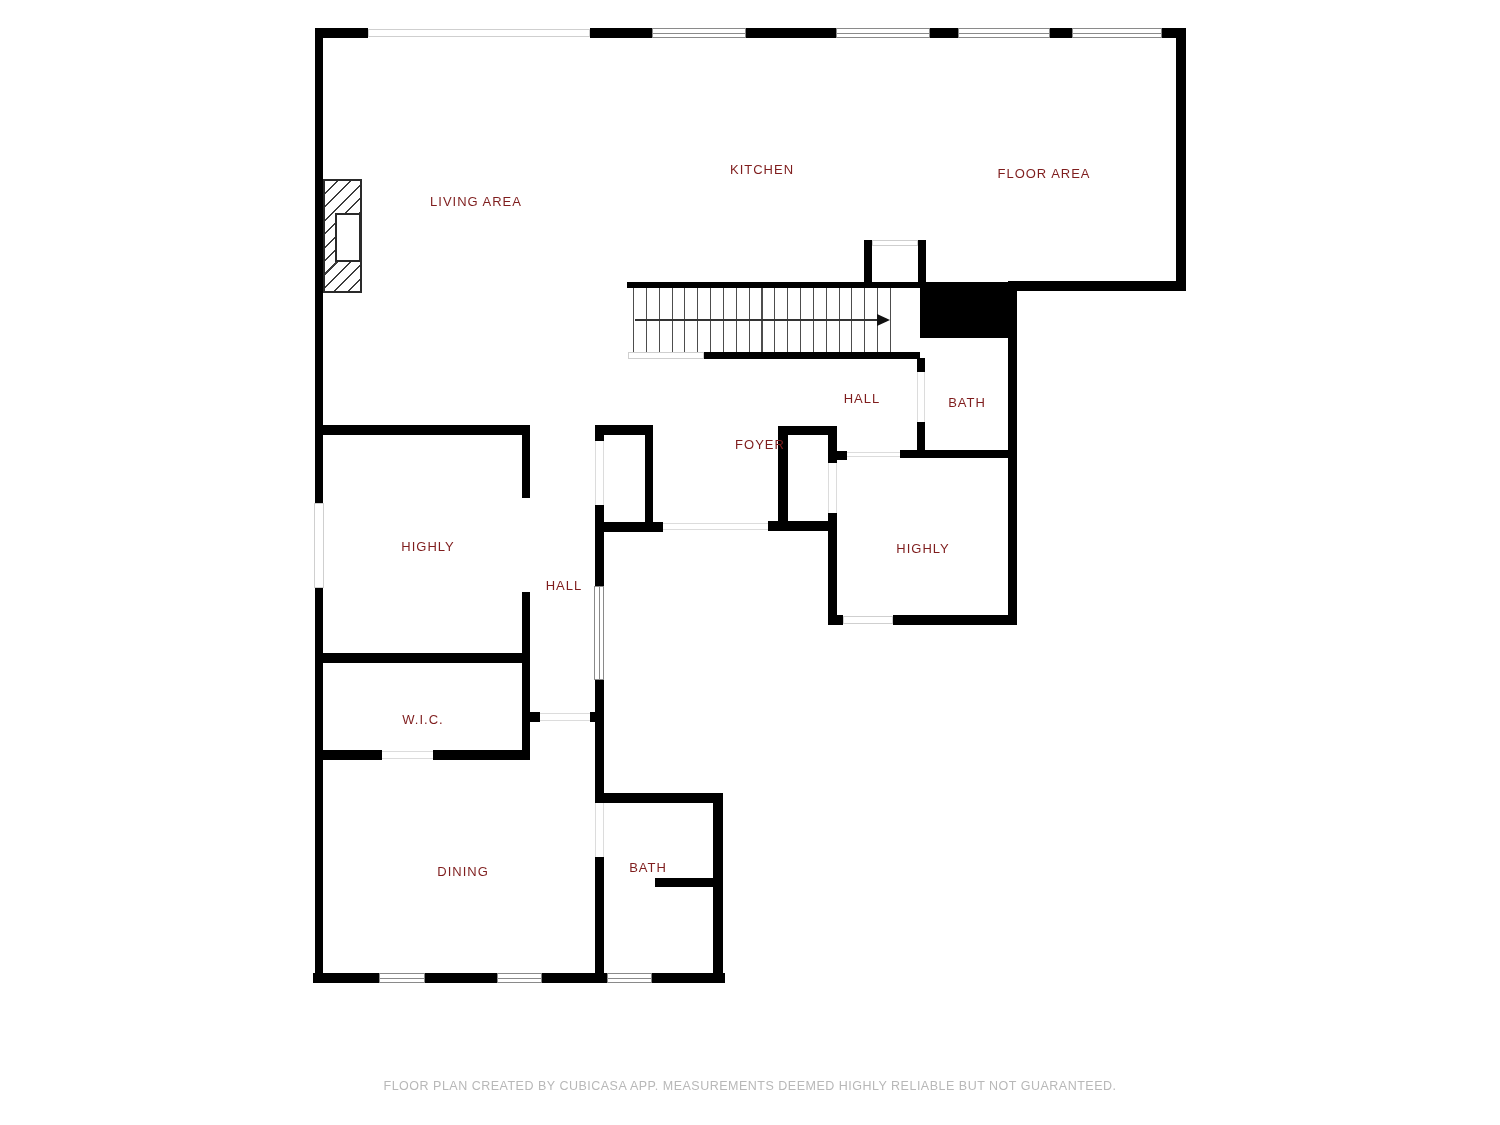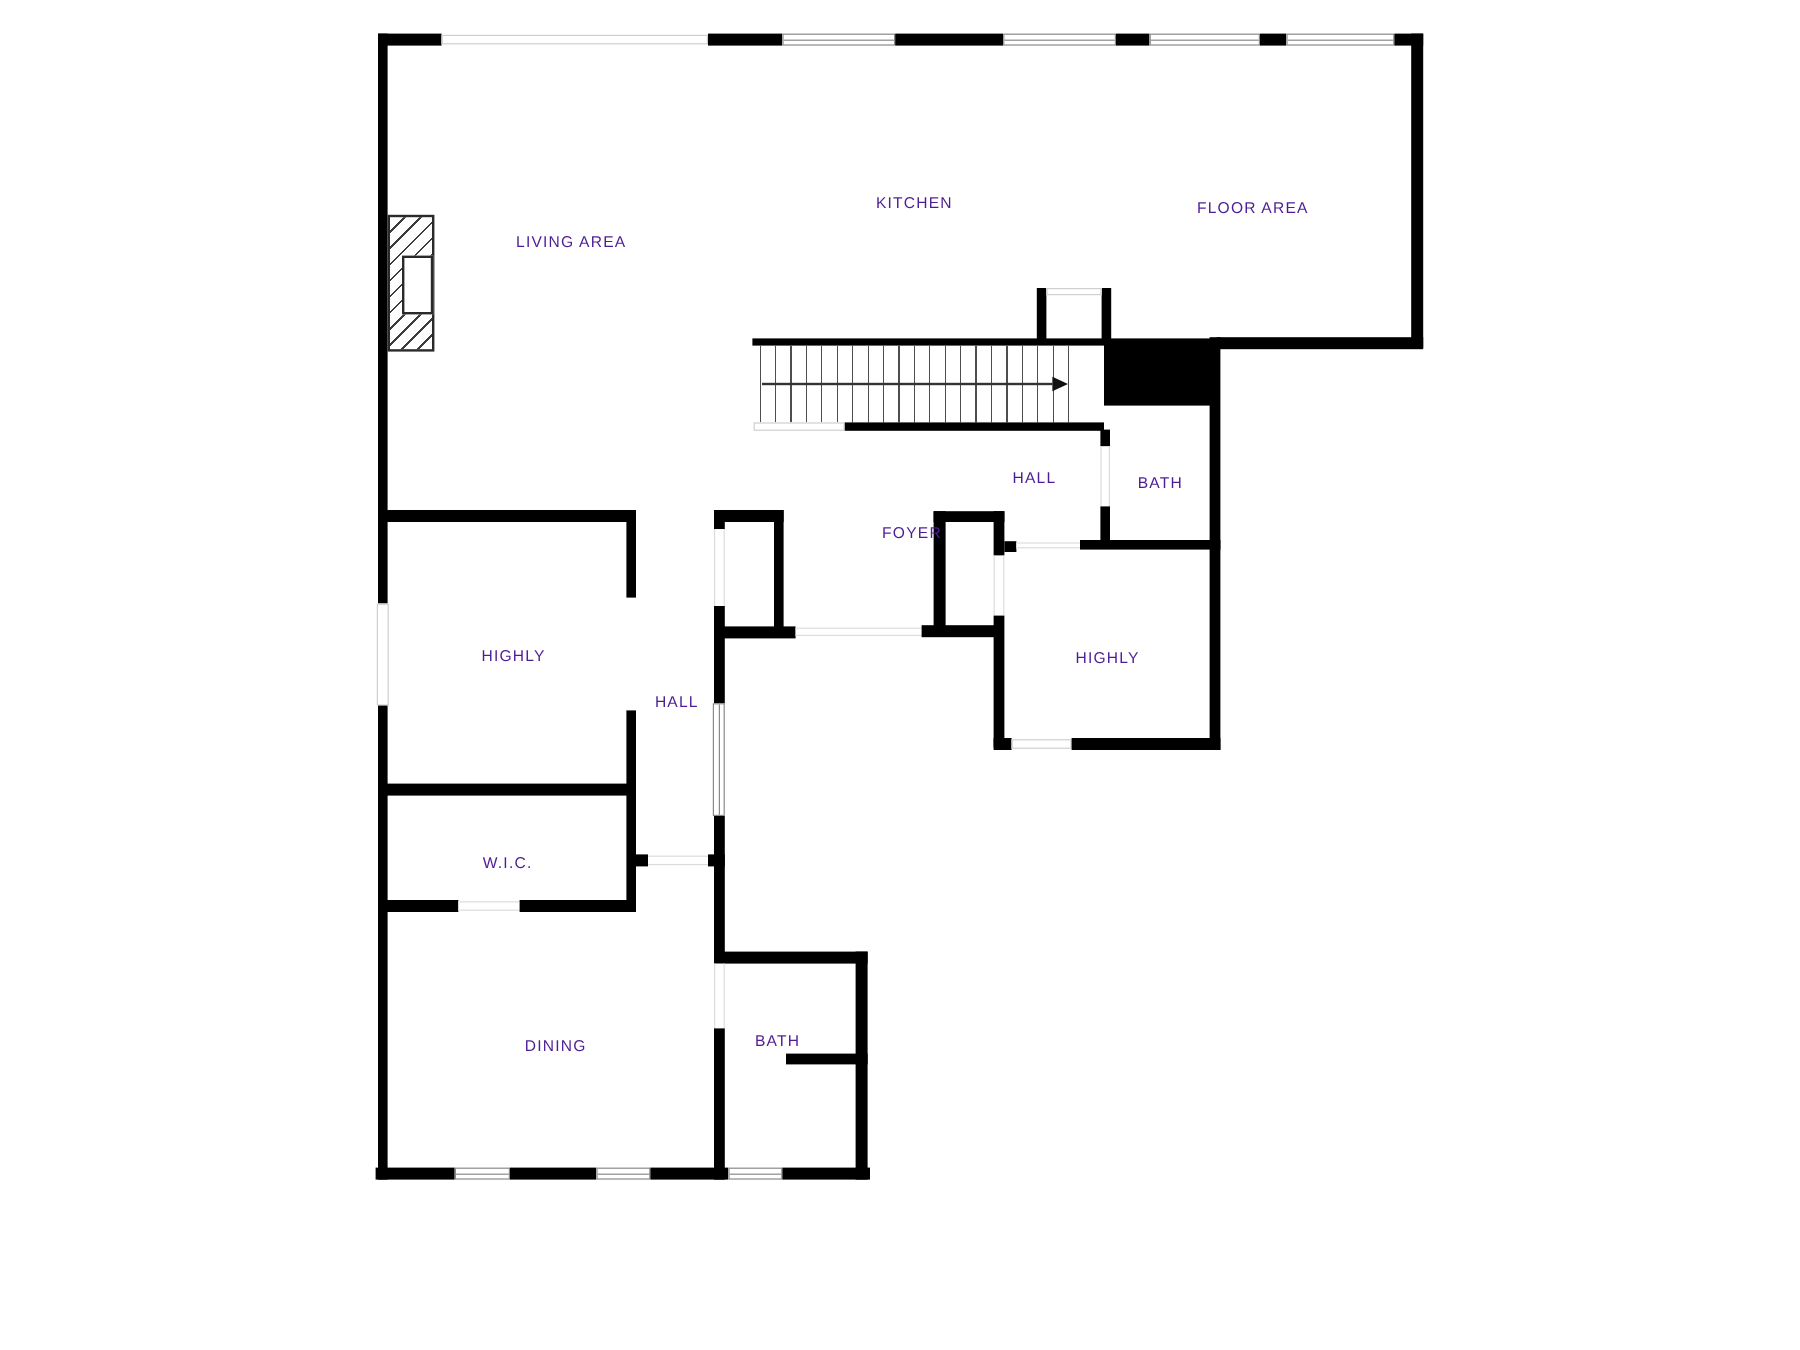--- a/index.html
+++ b/index.html
@@ -9,21 +9,21 @@
   }
   .w{position:absolute;background:#000;}
   .win{position:absolute;background:#fff;border:1px solid #8a8a8a;box-sizing:border-box;}
   .win.h::after{content:"";position:absolute;left:0;right:0;top:50%;height:1px;background:#8a8a8a;}
   .win.v::after{content:"";position:absolute;top:0;bottom:0;left:50%;width:1px;background:#8a8a8a;}
   .winlt{position:absolute;background:#fff;border:1px solid #cfcfcf;box-sizing:border-box;}
   .door-h{position:absolute;background:#fff;border-top:1px solid #dcdcdc;border-bottom:1px solid #dcdcdc;box-sizing:border-box;}
   .door-v{position:absolute;background:#fff;border-left:1px solid #dcdcdc;border-right:1px solid #dcdcdc;box-sizing:border-box;}
   .room-label{
     position:absolute;transform:translate(-50%,-50%);
-    color:#4c1d95;font-size:13px;letter-spacing:1px;white-space:nowrap;text-align:right;
+    color:#7f1d1d;font-size:13px;letter-spacing:1px;white-space:nowrap;text-align:right;
   }
   .treads{
     position:absolute;
     background:repeating-linear-gradient(90deg,#4d4d4d 0,#4d4d4d 1px,transparent 1px,transparent 12.85px);
   }
   .stair-arrow-line{position:absolute;background:#333;}
   .stair-arrow-head{
     position:absolute;width:0;height:0;
     border-left:13px solid #111;border-top:6px solid transparent;border-bottom:6px solid transparent;
   }
@@ -140,14 +140,15 @@
   <div class="room-label" style="left:862px;top:398px">HALL</div>
   <div class="room-label" style="left:967px;top:402px">BATH</div>
   <div class="room-label" style="left:760px;top:444px">FOYER</div>
   <div class="room-label" style="left:923px;top:548px">HIGHLY</div>
   <div class="room-label" style="left:428px;top:546px">HIGHLY</div>
   <div class="room-label" style="left:564px;top:585px">HALL</div>
   <div class="room-label" style="left:423px;top:719px">W.I.C.</div>
   <div class="room-label" style="left:463px;top:871px">DINING</div>
   <div class="room-label" style="left:648px;top:867px">BATH</div>
 
+  <div class="footer">FLOOR PLAN CREATED BY CUBICASA APP. MEASUREMENTS DEEMED HIGHLY RELIABLE BUT NOT GUARANTEED.</div>
 
 </div>
 
 </body></html>

